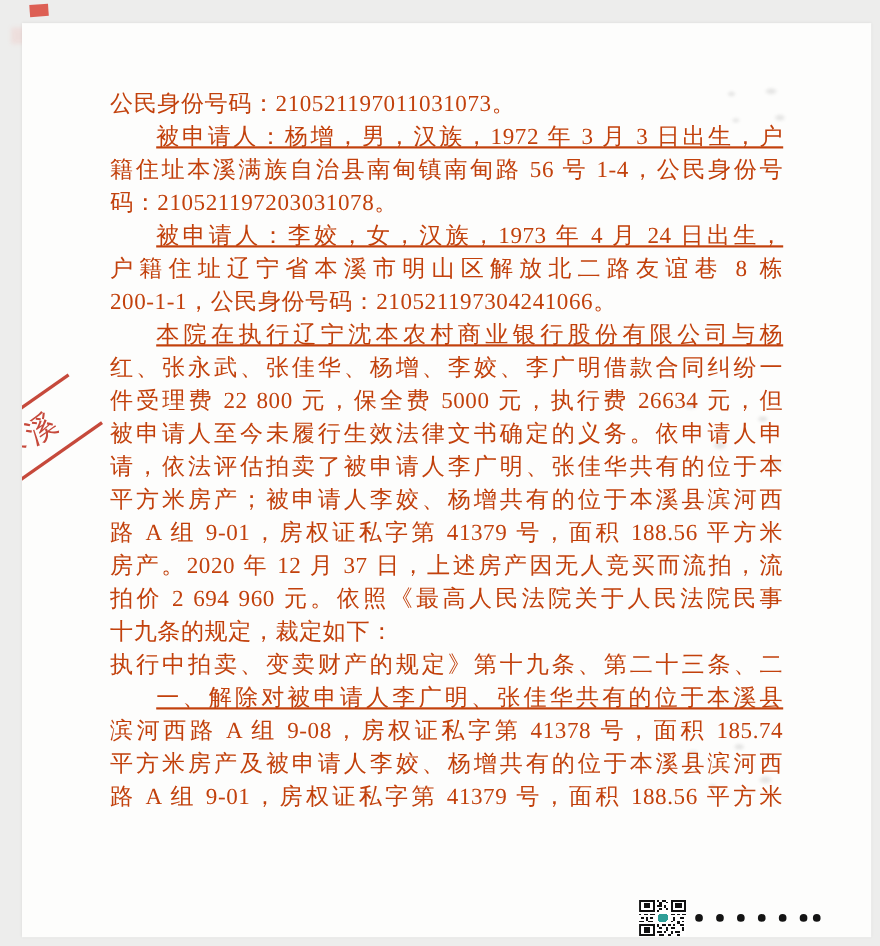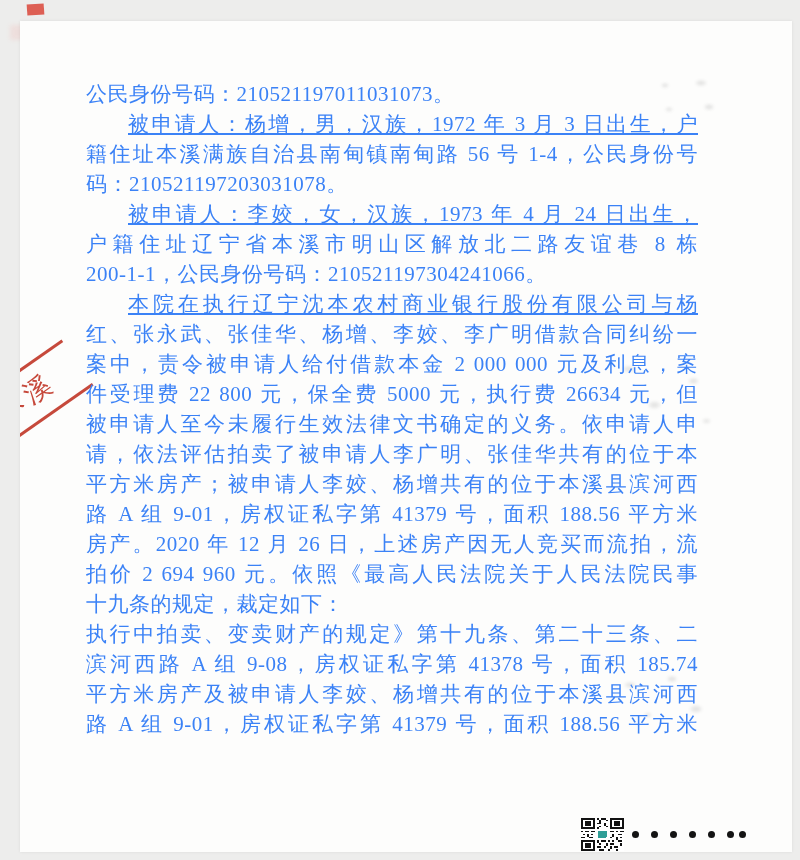--- a/index.html
+++ b/index.html
@@ -11,22 +11,22 @@
     font-family:"Liberation Serif","DejaVu Serif",serif;
   }
   .page{
     position:absolute;left:20px;top:21px;
     width:772px;height:831px;
     background:#fdfdfc;
     overflow:hidden;
     box-shadow:0 0 3px rgba(0,0,0,0.08);
   }
   .textblock{
-    position:absolute;left:66px;top:58px;width:612px;
-    color:#3b82f6;
+    position:absolute;left:80px;top:58px;width:612px;
+    color:#c2410c;
     font-size:21px;
   }
   .tline{
     height:30px;line-height:30px;
     text-align:justify;
     text-align-last:justify;
     letter-spacing:0.5px;
     white-space:nowrap;
   }
   .tline.pend{text-align-last:left;}
@@ -96,30 +96,30 @@
   <div class="textblock">
     <div class="tline pend">公民身份号码：210521197011031073。</div>
     <div class="tline ind">被申请人：杨增，男，汉族，1972 年 3 月 3 日出生，户</div>
     <div class="tline">籍住址本溪满族自治县南甸镇南甸路 56 号 1-4，公民身份号</div>
     <div class="tline pend">码：210521197203031078。</div>
     <div class="tline ind">被申请人：李姣，女，汉族，1973 年 4 月 24 日出生，</div>
     <div class="tline">户籍住址辽宁省本溪市明山区解放北二路友谊巷 8 栋</div>
     <div class="tline pend">200-1-1，公民身份号码：210521197304241066。</div>
     <div class="tline ind">本院在执行辽宁沈本农村商业银行股份有限公司与杨</div>
     <div class="tline">红、张永武、张佳华、杨增、李姣、李广明借款合同纠纷一</div>
-    <div class="tline">案中，责令被申请人给付借款本金 2 000 000 元及利息，案</div>
     <div class="tline">件受理费 22 800 元，保全费 5000 元，执行费 26634 元，但</div>
     <div class="tline">被申请人至今未履行生效法律文书确定的义务。依申请人申</div>
     <div class="tline">请，依法评估拍卖了被申请人李广明、张佳华共有的位于本</div>
     <div class="tline">平方米房产；被申请人李姣、杨增共有的位于本溪县滨河西</div>
     <div class="tline">路 A 组 9-01，房权证私字第 41379 号，面积 188.56 平方米</div>
-    <div class="tline">房产。2020 年 12 月 26 日，上述房产因无人竞买而流拍，流</div>
+    <div class="tline">房产。2020 年 12 月 37 日，上述房产因无人竞买而流拍，流</div>
     <div class="tline">拍价 2 694 960 元。依照《最高人民法院关于人民法院民事</div>
     <div class="tline pend">十九条的规定，裁定如下：</div>
     <div class="tline">执行中拍卖、变卖财产的规定》第十九条、第二十三条、二</div>
+    <div class="tline ind">一、解除对被申请人李广明、张佳华共有的位于本溪县</div>
     <div class="tline">滨河西路 A 组 9-08，房权证私字第 41378 号，面积 185.74</div>
     <div class="tline">平方米房产及被申请人李姣、杨增共有的位于本溪县滨河西</div>
     <div class="tline">路 A 组 9-01，房权证私字第 41379 号，面积 188.56 平方米</div>
   </div>
 
   <div class="qr">
     <svg width="43" height="33" viewBox="0 0 21 21" preserveAspectRatio="none" shape-rendering="crispEdges">
       <rect x="0" y="0" width="21" height="21" fill="#ffffff"></rect>
 
       <rect x="0" y="0" width="7" height="7" fill="#111"></rect>

